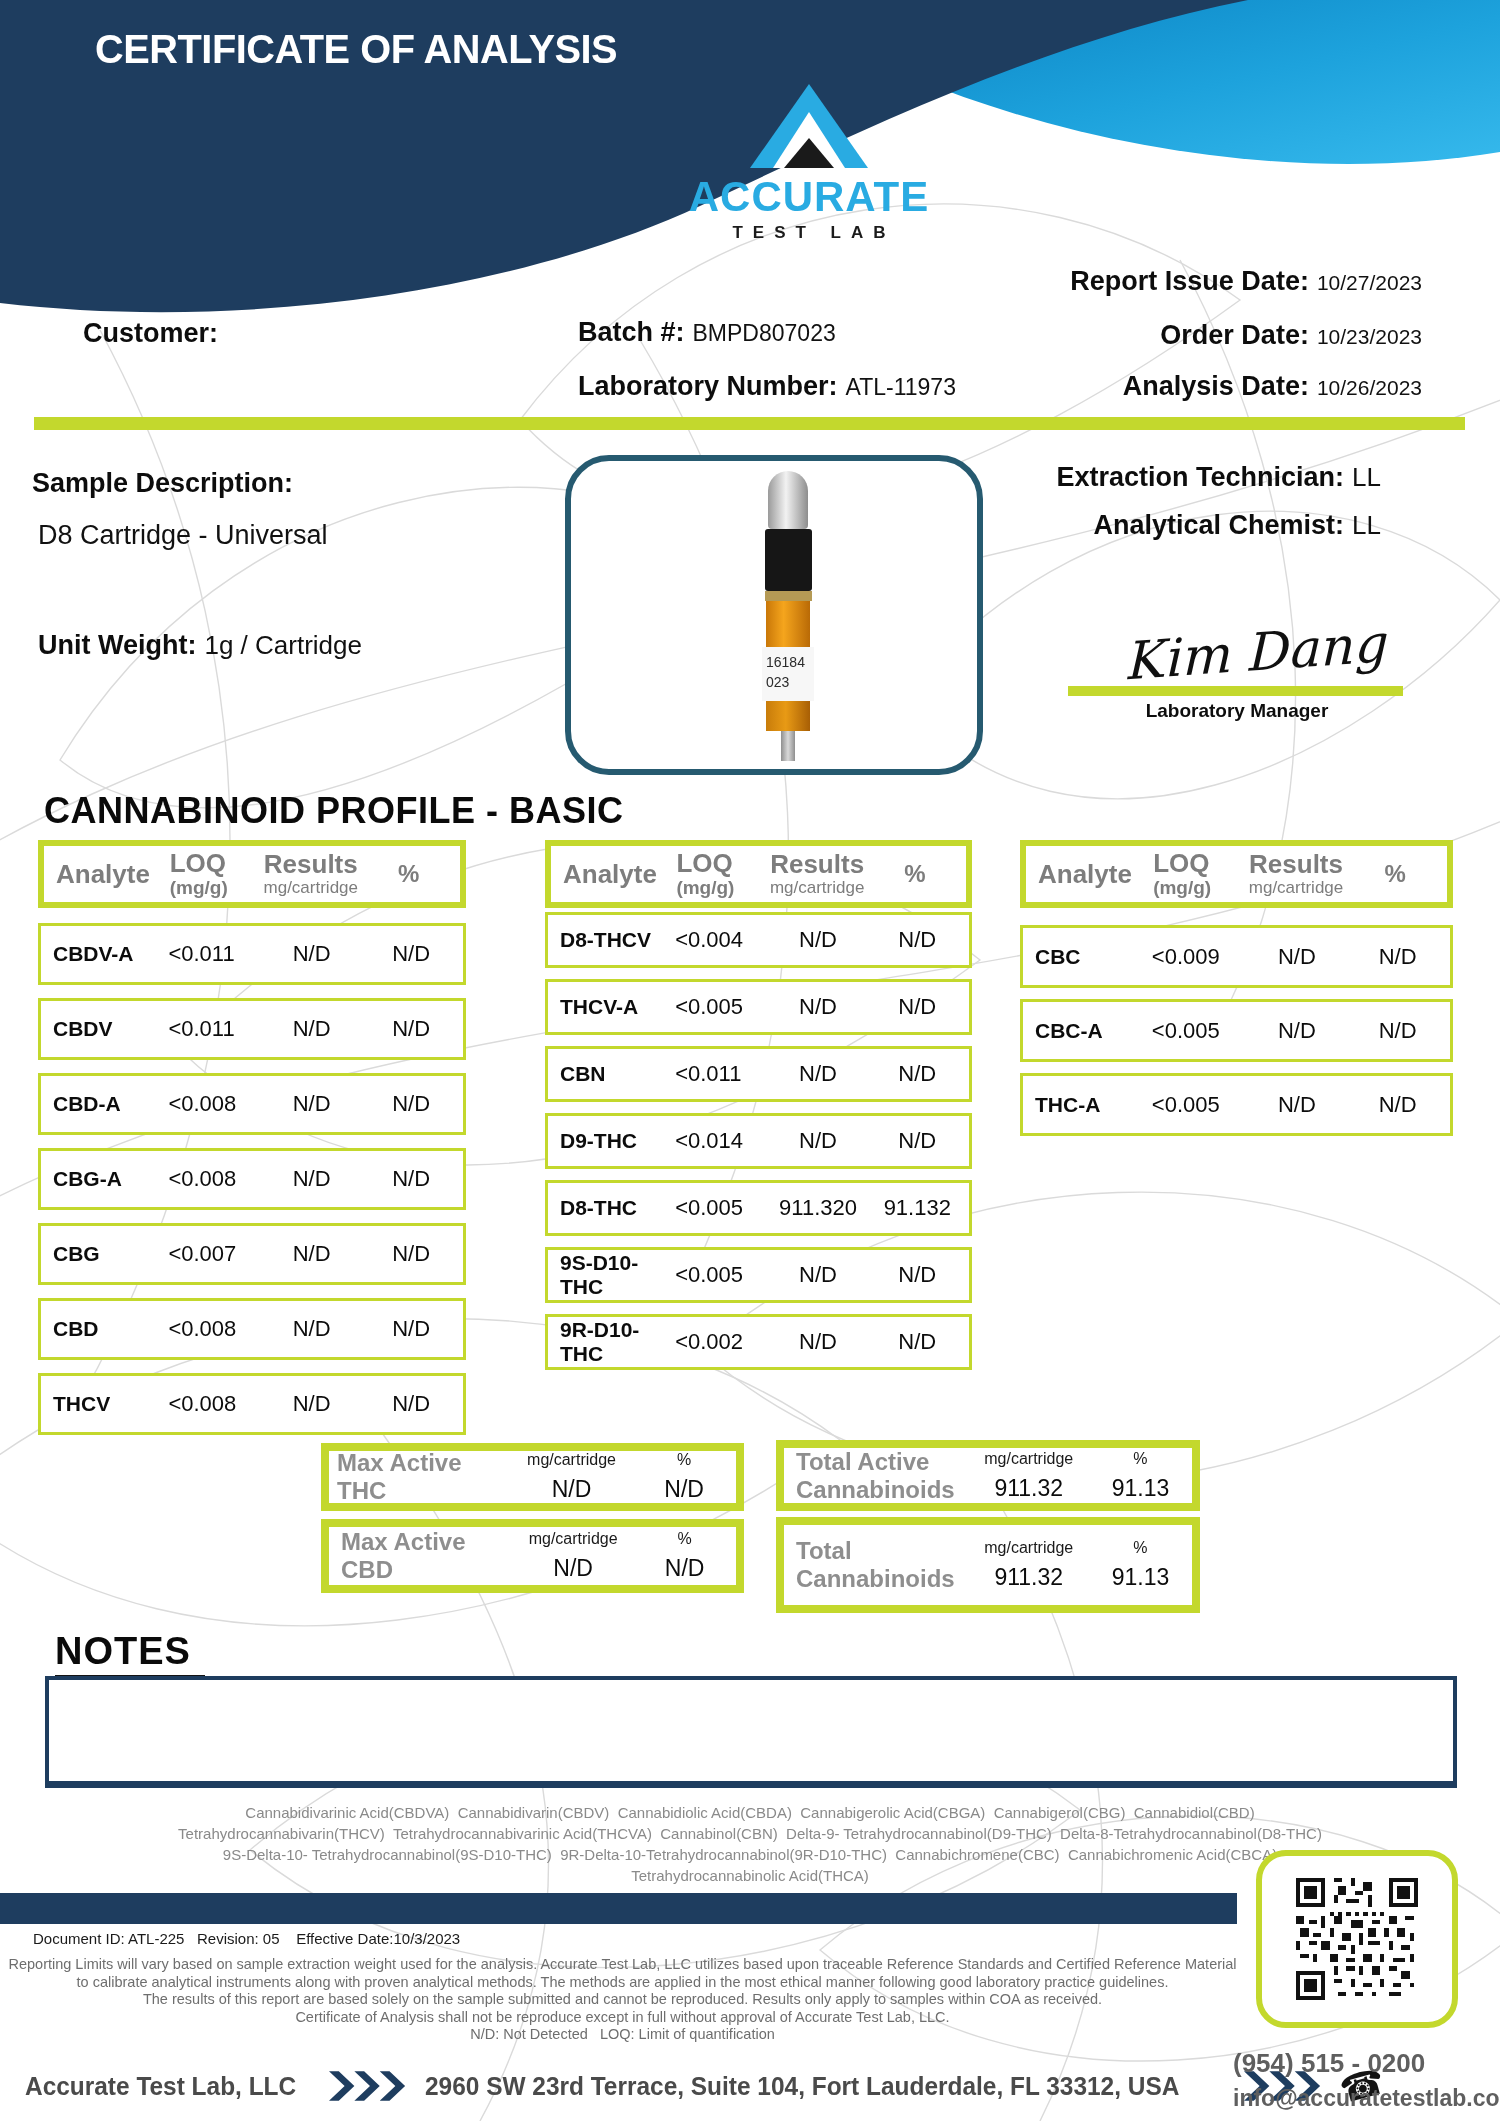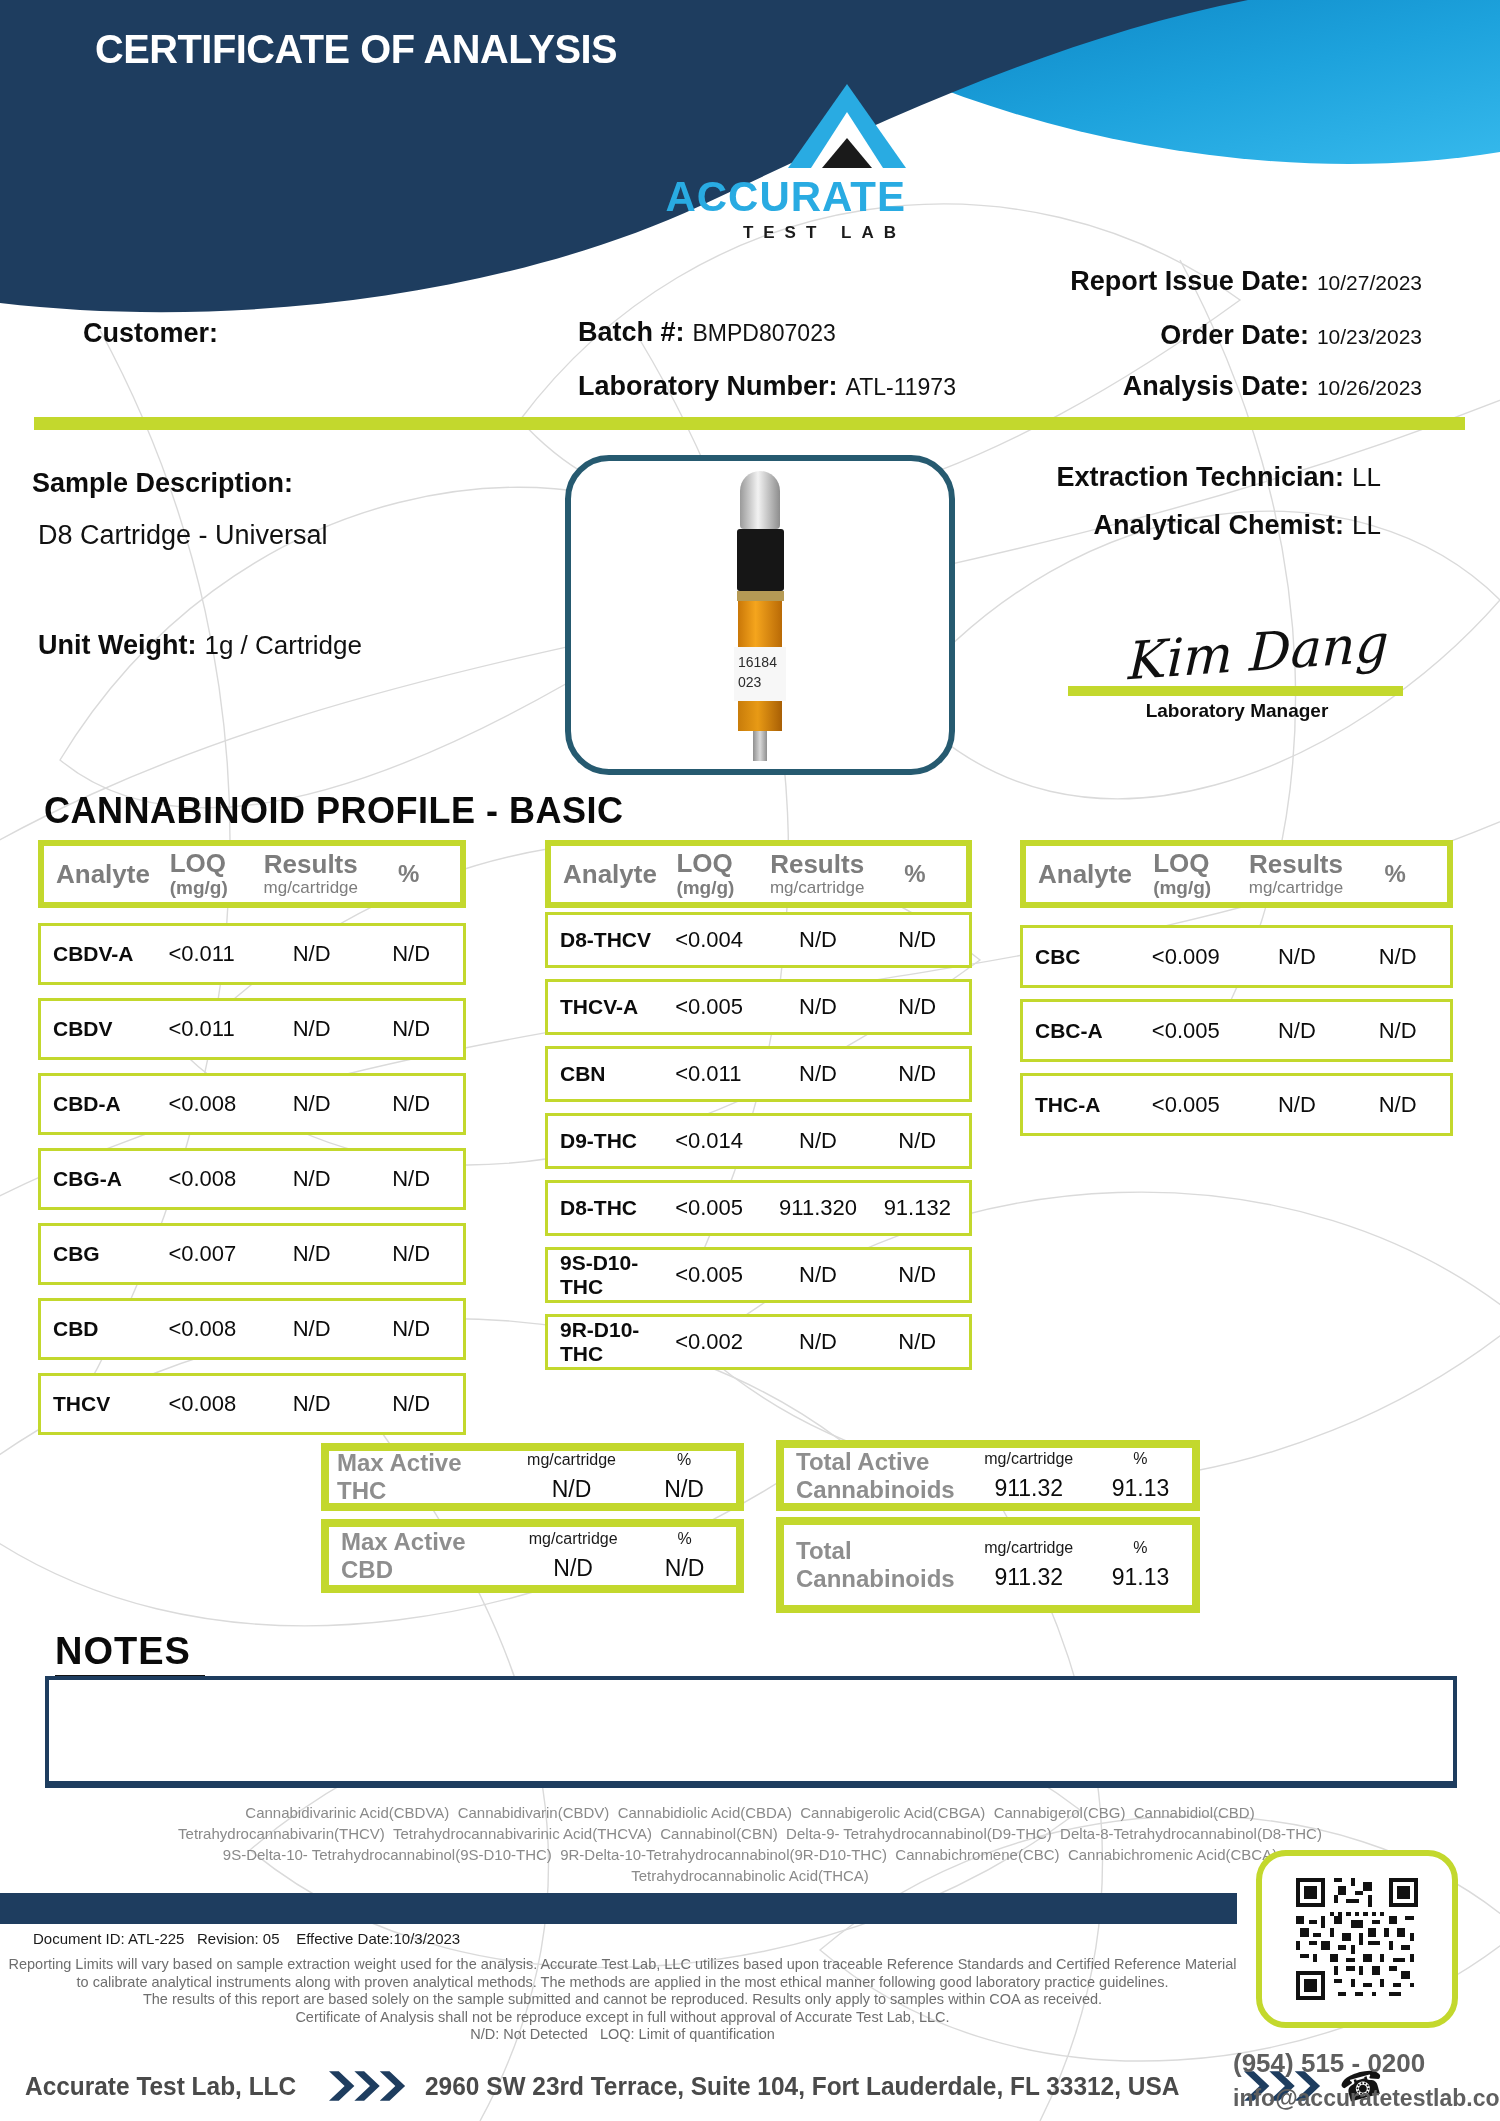--- a/index.html
+++ b/index.html
@@ -9,34 +9,34 @@
     margin:0 auto;
   }
   .abs{position:absolute;}
   
   .hdr-svg{position:absolute;top:0;left:0;z-index:3;pointer-events:none;}
   .coa-title{
     position:absolute;left:95px;top:26px;z-index:4;color:#ffffff;
     font-size:41px;font-weight:bold;letter-spacing:-.5px;transform:scaleX(.97);
     transform-origin:left top;white-space:nowrap;
   }
-  .logo{position:absolute;left:648px;top:84px;width:258px;text-align:right;z-index:4;}
+  .logo{position:absolute;left:680px;top:84px;width:258px;text-align:center;z-index:4;}
   .logo-name{font-size:42px;font-weight:bold;color:#29abe2;letter-spacing:1px;line-height:1;margin-top:4px;}
   .logo-sub{font-size:17px;font-weight:bold;color:#1b1b1b;letter-spacing:10px;margin-top:5px;text-indent:10px;}
   
   .meta-row{position:absolute;display:flex;align-items:baseline;gap:8px;white-space:nowrap;z-index:5;}
   .meta-row .lbl{font-weight:bold;font-size:27px;color:#0d0d0d;}
   .meta-row .val{font-size:21px;color:#111;}
   .right-align{right:78px;justify-content:flex-end;}
   .green-bar{position:absolute;background:#c3d82d;z-index:5;}
   
   .photo-box{
     position:absolute;left:565px;top:455px;width:378px;height:308px;
     border:6px solid #265a70;border-radius:44px;background:#fff;z-index:5;
-    display:flex;justify-content:center;overflow:hidden;
+    display:flex;justify-content:center;overflow:hidden;padding-left:28px;
   }
   .cart{position:relative;width:60px;margin-top:10px;display:flex;flex-direction:column;align-items:center;}
   .cart-mouth{width:40px;height:58px;border-radius:20px 20px 4px 4px;
     background:linear-gradient(90deg,#9a9a9a,#f2f2f2 45%,#8d8d8d);}
   .cart-black{width:47px;height:62px;background:#161616;border-radius:3px;}
   .cart-gold{width:47px;height:10px;background:#b59a55;}
   .cart-amber1{width:44px;height:46px;background:linear-gradient(90deg,#c97708,#f5a51d 40%,#b96a06);}
   .cart-label{width:52px;height:54px;background:#f7f7f7;color:#2b2b2b;font-size:14px;
     line-height:1.4;padding:6px 0 0 4px;box-sizing:border-box;}
   .cart-amber2{width:44px;height:30px;background:linear-gradient(90deg,#c87c0a,#e89a15 45%,#a85f05);}

